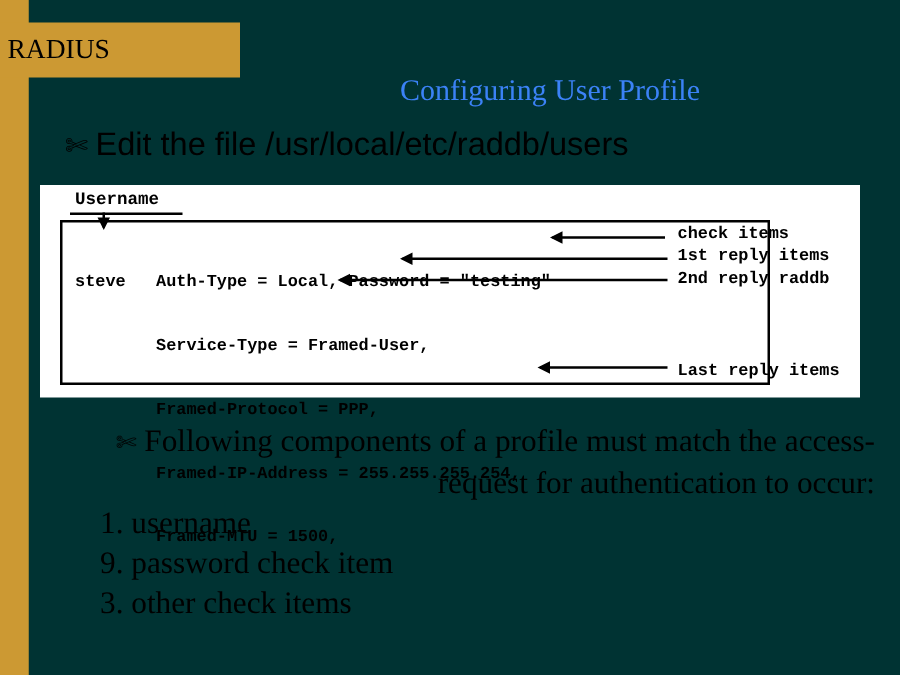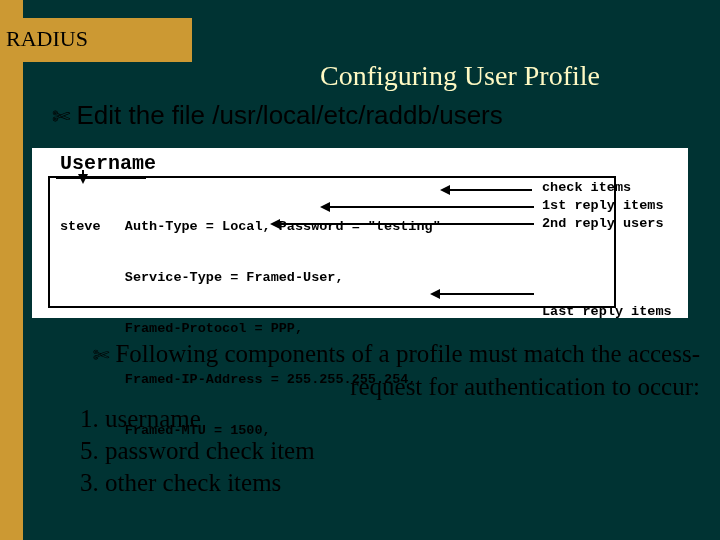--- a/index.html
+++ b/index.html
@@ -25,22 +25,22 @@
     background: #cc9933;
     padding: 8px 6px;
     font-size: 22px;
     color: #000;
     font-family: Georgia, serif;
   }
   .subtitle {
     position: absolute;
     top: 60px;
     left: 320px;
-    font-size: 28px;
-    color: #fef9c3;
+    font-size: 24px;
+    color: #3b82f6;
     font-family: Georgia, serif;
   }
   .bullet1 {
     position: absolute;
     top: 100px;
     left: 52px;
     font-size: 26px;
     color: #000;
     font-family: Verdana, Geneva, sans-serif;
   }
@@ -56,21 +56,21 @@
     left: 32px;
     width: 656px;
     height: 170px;
     background: #ffffff;
   }
   .code-label-username {
     position: absolute;
     top: 4px; left: 28px;
     font-family: 'Courier New', monospace;
     font-weight: bold;
-    font-size: 20px;
+    font-size: 14px;
   }
   .code-label-username::after {
     content: "";
     position: absolute;
     left: -4px; bottom: -4px;
     width: 90px;
     border-bottom: 2px solid #000;
   }
   .code-box {
     position: absolute;
@@ -162,26 +162,26 @@
     <div>        Framed-MTU = 1500,</div>
   </div>
 
   <div class="arrow" style="left:410px; top:41px; width:90px; transform: scaleX(-1);"></div>
   <div class="arrow" style="left:290px; top:58px; width:212px; transform: scaleX(-1);"></div>
   <div class="arrow" style="left:240px; top:75px; width:262px; transform: scaleX(-1);"></div>
   <div class="arrow" style="left:400px; top:145px; width:102px; transform: scaleX(-1);"></div>
 
   <div class="right-label" style="left:510px; top:32px;text-align:center;">check items</div>
   <div class="right-label" style="left:510px; top:50px;">1st reply items</div>
-  <div class="right-label" style="left:510px; top:68px;">2nd reply users</div>
-  <div class="right-label" style="left:510px; top:156px;">Last reply items</div>
+  <div class="right-label" style="left:510px; top:68px;">2nd reply raddb</div>
+  <div class="right-label" style="left:510px; top:142px;">Last reply items</div>
 </div>
 
 <div class="para">
   <div class="line1">
     <span class="bullet-icon" style="font-size:20px;">✄</span><span>Following components of a profile must match the access-request for authentication to occur:</span>
   </div>
   <div class="list">
     <div>1. username</div>
-    <div>5.  password check item</div>
+    <div>9.  password check item</div>
     <div>3.  other check items</div>
   </div>
 </div>
 
 </body></html>

